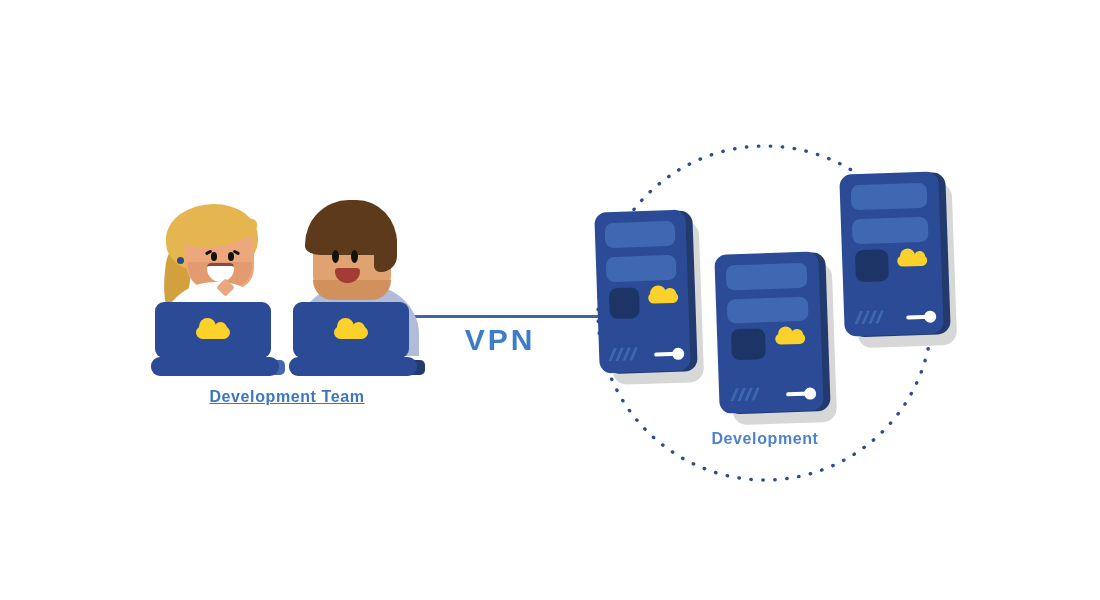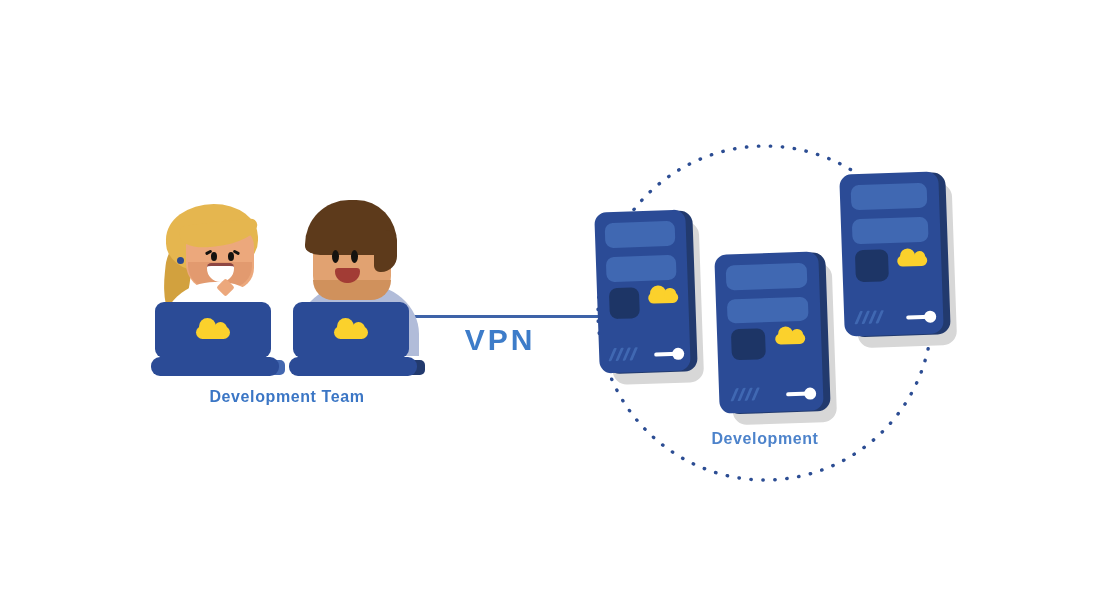--- a/index.html
+++ b/index.html
@@ -9,21 +9,21 @@
   .abs{position:absolute;}
 
   
   .dotring{position:absolute;left:0;top:0;z-index:1;}
   .dotring circle{fill:none;stroke:var(--dot_blue,#2c4d93);stroke-width:3.4;
       stroke-dasharray:0.4 11.6;stroke-linecap:round;}
 
   
   .vpn-line{left:410px;top:315px;width:192px;height:3px;background:var(--line_blue,#3e63a8);z-index:1;}
   .lbl{font-weight:bold;text-align:center;z-index:5;letter-spacing:.6px;}
-  .lbl-team{left:152px;top:388px;width:270px;font-size:16px;color:var(--label_blue,#3b76c5);}
+  .lbl-team{left:152px;top:388px;width:270px;font-size:16px;color:var(--label_blue,#3b76c5);text-decoration:underline;}
   .lbl-vpn{left:430px;top:323px;width:140px;font-size:30px;letter-spacing:3px;color:var(--vpn_blue,#3d7cc9);}
   .lbl-dev{left:665px;top:430px;width:200px;font-size:16px;color:var(--label2_blue,#4d83cb);}
 
   
   .person{width:130px;height:185px;z-index:2;}
   .person>div{position:absolute;}
   .woman{left:150px;top:200px;}
   .man{left:295px;top:198px;}
 
   .w-hair{left:16px;top:4px;width:92px;height:68px;background:var(--hair_blonde,#e5b64f);

